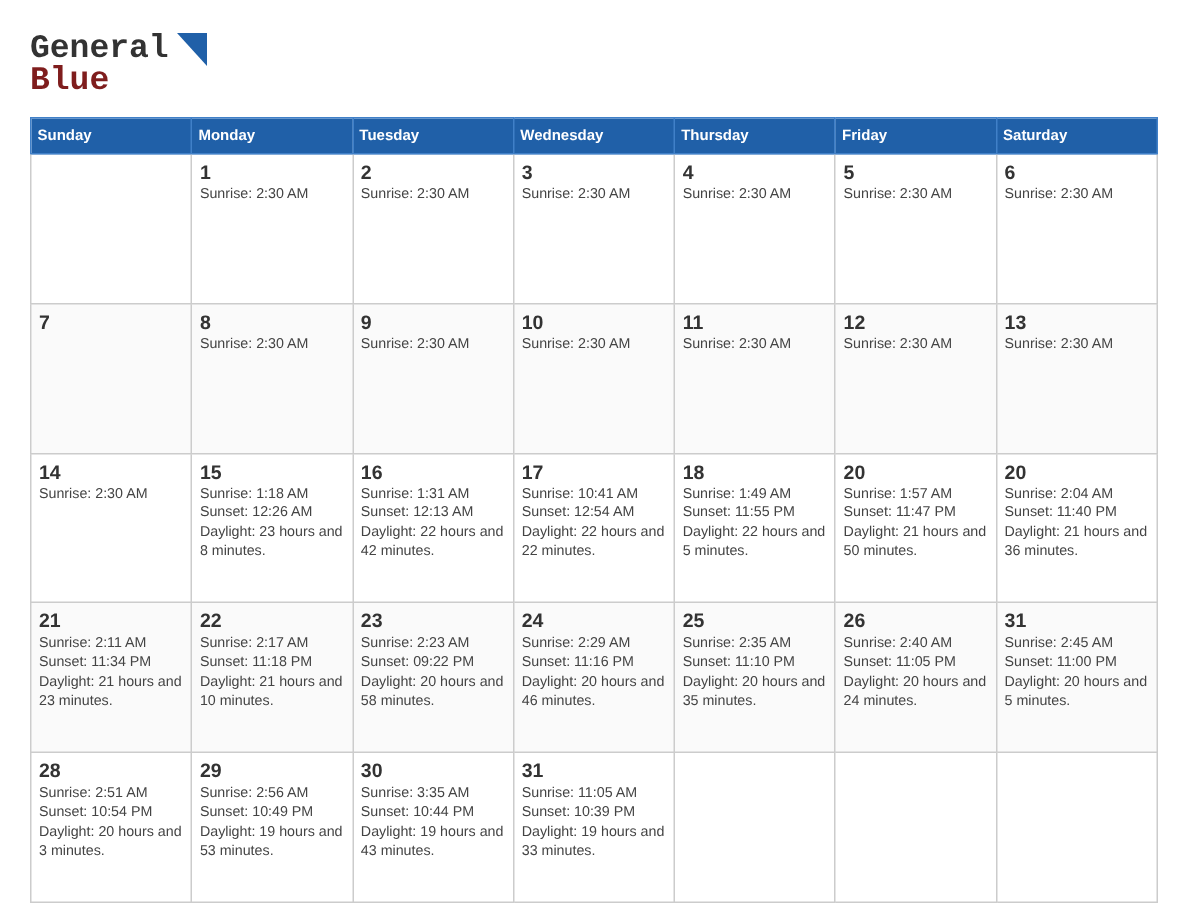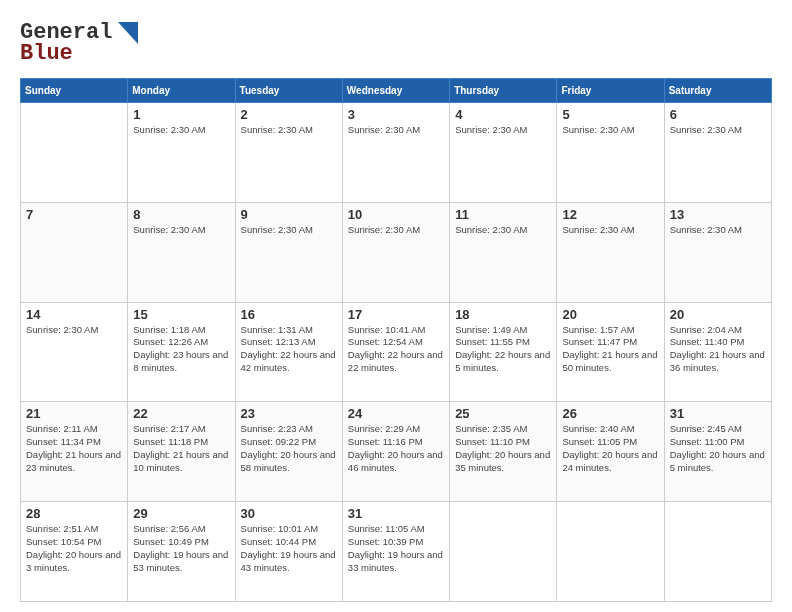--- a/index.html
+++ b/index.html
@@ -333,21 +333,21 @@
             <span class="day-number">29</span>
             <div class="day-info">
               <div>Sunrise: 2:56 AM</div>
               <div>Sunset: 10:49 PM</div>
               <div>Daylight: 19 hours and 53 minutes.</div>
             </div>
           </td>
           <td>
             <span class="day-number">30</span>
             <div class="day-info">
-              <div>Sunrise: 10:01 AM</div>
+              <div>Sunrise: 3:35 AM</div>
               <div>Sunset: 10:44 PM</div>
               <div>Daylight: 19 hours and 43 minutes.</div>
             </div>
           </td>
           <td>
             <span class="day-number">31</span>
             <div class="day-info">
               <div>Sunrise: 11:05 AM</div>
               <div>Sunset: 10:39 PM</div>
               <div>Daylight: 19 hours and 33 minutes.</div>

